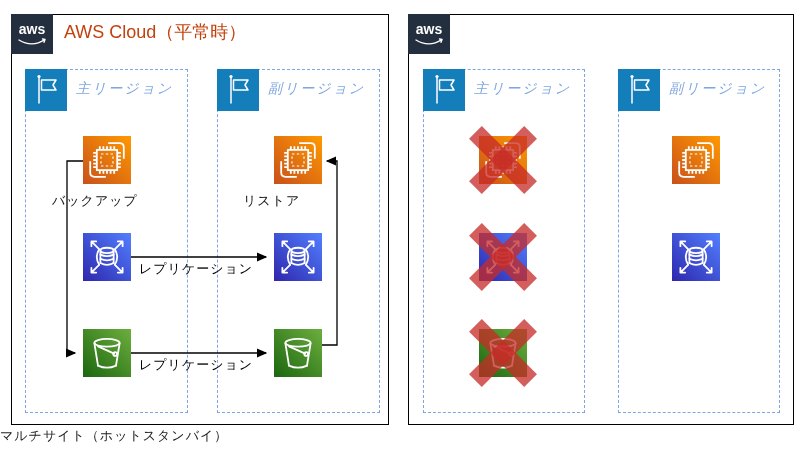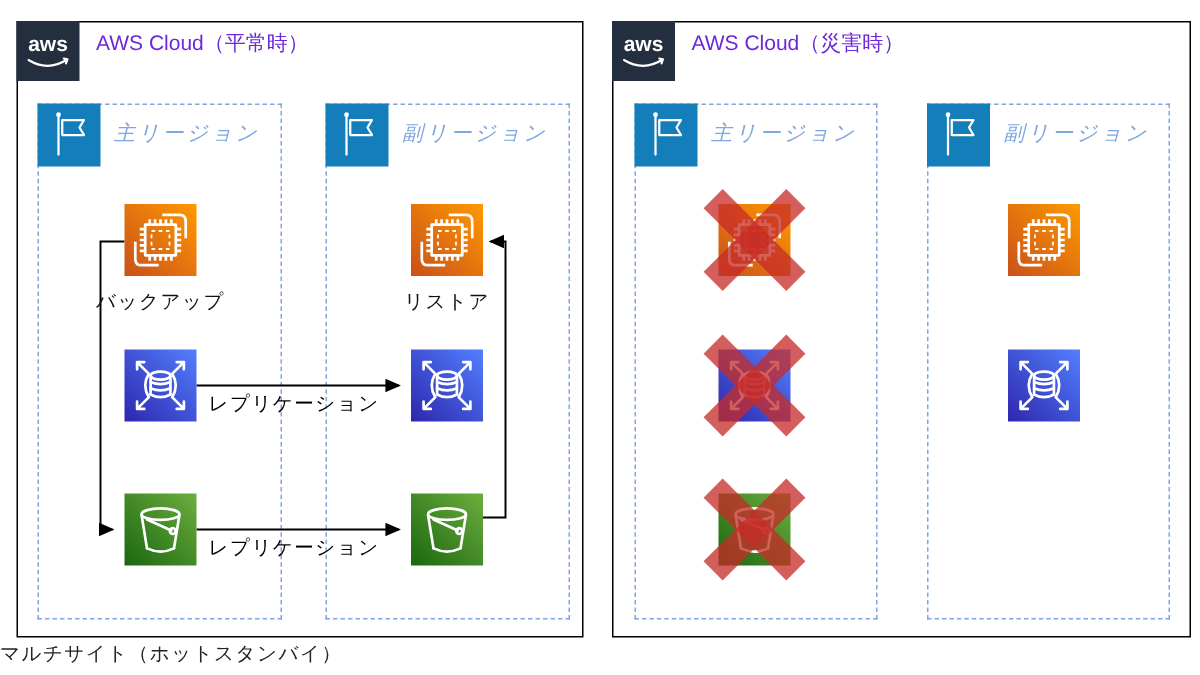--- a/index.html
+++ b/index.html
@@ -2,39 +2,39 @@
 <html><head>
 <meta charset="utf-8">
 <style>
   html,body{margin:0;padding:0;background:#fff;}
   #stage{position:relative;width:800px;height:450px;background:#fff;
          font-family:"Liberation Sans","DejaVu Sans",sans-serif;overflow:hidden;}
   .panel{position:absolute;top:14px;height:409px;border:1px solid #000;background:#fff;}
   #panel-normal{left:11px;width:376px;}
   #panel-disaster{left:408px;width:384px;}
   .aws-logo{position:absolute;left:-1px;top:-1px;width:42px;height:40px;background:#232F3E;}
-  .panel-title{position:absolute;left:52px;top:5px;font-size:14px;color:#6d28d9;white-space:nowrap;}
+  .panel-title{position:absolute;left:52px;top:5px;font-size:18px;color:#c2410c;white-space:nowrap;}
   .region{position:absolute;top:54px;width:161px;height:342px;border:1px dashed #7EA6E0;font-style:italic;}
   .region.r-left{left:13px;}
   .region.r-right{left:205px;}
   #panel-disaster .region.r-left{left:14px;width:160px;}
   #panel-disaster .region.r-right{left:209px;width:160px;}
   .flag{position:absolute;left:-1px;top:-1px;width:42px;height:42px;background:#147EBA;}
   .region-label{position:absolute;left:50px;top:10px;font-size:14px;letter-spacing:2px;
                 color:#7EA6E0;white-space:nowrap;}
   .node{position:absolute;width:48px;height:48px;}
   .node svg{display:block;width:48px;height:48px;}
   .grad-ec2{background:linear-gradient(45deg,#C8511B,#FF9900);}
   .grad-db{background:linear-gradient(45deg,#2E27AD,#527FFF);}
   .grad-s3{background:linear-gradient(45deg,#1B660F,#6CAE3E);}
   .row1{top:121px;} .row2{top:218px;} .row3{top:314px;}
   .col-p{left:71px;} .col-s{left:262px;}
   #panel-disaster .col-p{left:70px;} #panel-disaster .col-s{left:263px;}
   .node-label{position:absolute;font-size:13px;letter-spacing:1px;color:#111;
-              width:110px;text-align:center;white-space:nowrap;}
+              width:110px;white-space:nowrap;}
   .arrow-label{position:absolute;font-size:13px;letter-spacing:1px;color:#000000;white-space:nowrap;}
   .connectors{position:absolute;left:0;top:0;pointer-events:none;}
   .xmark{position:absolute;width:60px;height:60px;}
   .xmark::before,.xmark::after{content:"";position:absolute;left:50%;top:50%;
      width:78px;height:18px;margin-left:-39px;margin-top:-9px;
      background:rgba(198,44,40,0.76);}
   .xmark::before{transform:rotate(45deg);}
   .xmark::after{transform:rotate(-45deg);}
   .caption{position:absolute;left:0;top:427px;width:800px;text-align:left;
            font-size:13px;letter-spacing:1px;color:#222;}
@@ -169,21 +169,20 @@
     <div class="arrow-label" style="left:127px;top:341px;">レプリケーション</div>
   </div>
 
   <div class="panel" id="panel-disaster">
     <div class="aws-logo">
       <svg viewBox="0 0 42 40" width="42" height="40">
         <text x="21" y="20" text-anchor="middle" font-size="14" font-weight="bold" fill="#fff">aws</text>
         <path d="M8,26 Q21,34 34,25.5 M34,25.5 L31.5,25 M34,25.5 L33,28.3" fill="none" stroke="#fff" stroke-width="1.4" stroke-linecap="round"></path>
       </svg>
     </div>
-    <div class="panel-title">AWS Cloud（災害時）</div>
 
     <div class="region r-left">
       <div class="flag">
         <svg viewBox="0 0 42 42">
             <use href="#icon-flag"></use>
           </svg>
       </div>
       <div class="region-label">主リージョン</div>
     </div>
     <div class="region r-right">

